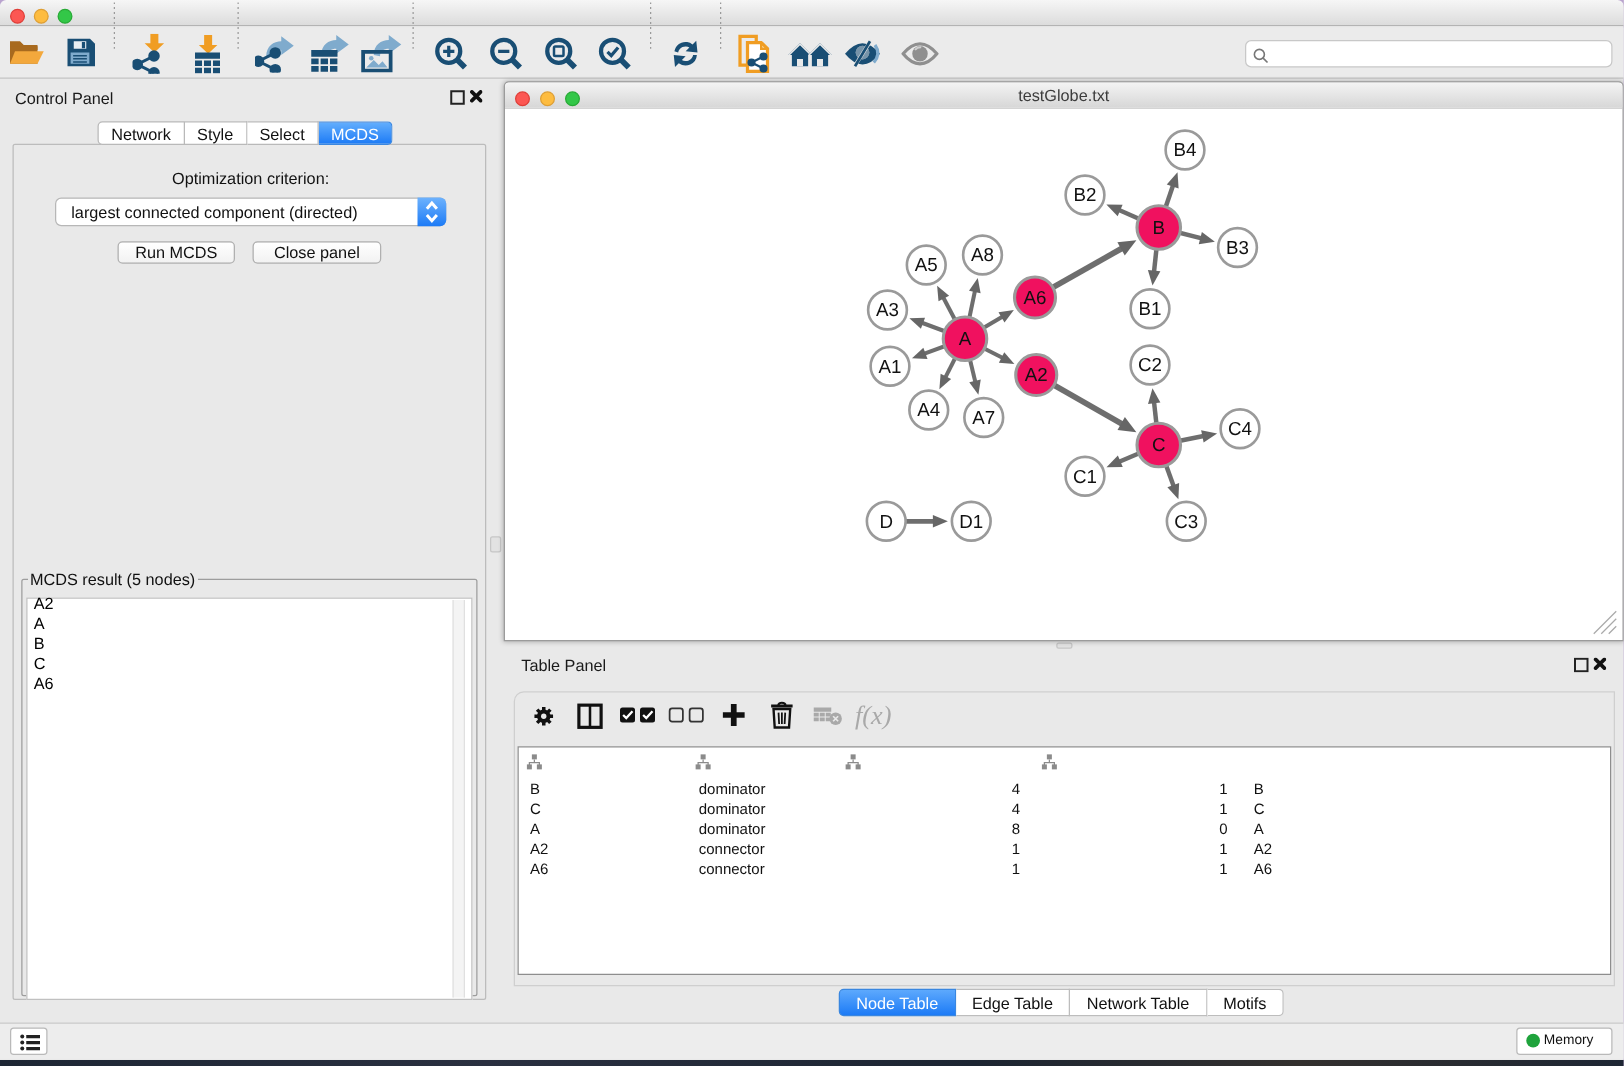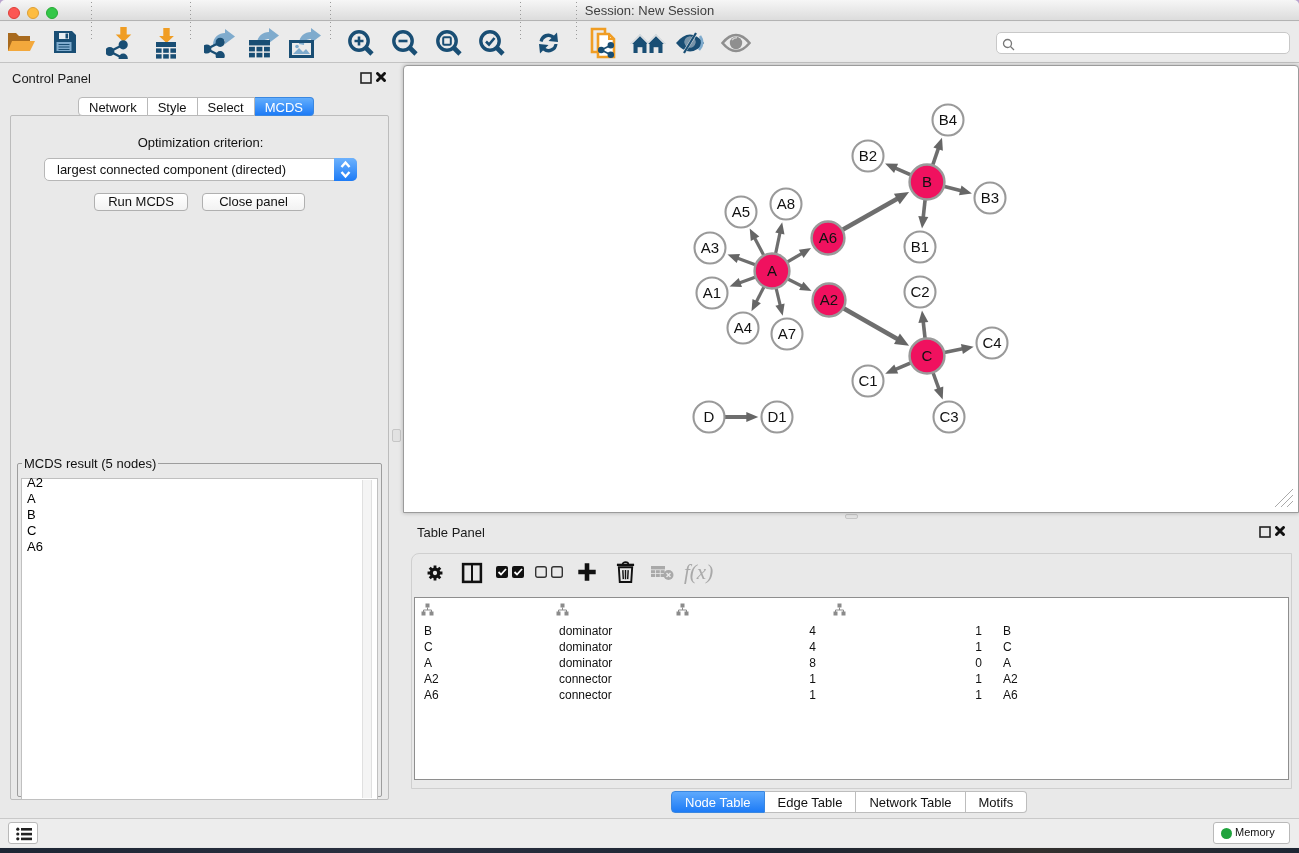--- a/index.html
+++ b/index.html
@@ -60,21 +60,20 @@
 #sb-mem { position:absolute; right:9px; top:3px; width:77px; height:22px; background:#ffffff; border:1px solid #b9b9b9; border-radius:3px; font-size:11px; color:#111; line-height:20px; }
 #bottom-dark { position:absolute; left:0; top:848px; width:100%; height:5px; background:linear-gradient(90deg,#1d2634,#2a3040 30%,#1c2532 60%,#33302e 80%,#1d2634); }
 </style>
 </head>
 <body>
 <div id="win"></div>
 <div id="titlebar">
     <span class="light r"></span>
     <span class="light y"></span>
     <span class="light g"></span>
-    <div class="t">Session: New Session</div>
   </div>
 <div id="toolbar"></div>
 <div id="searchbox"></div>
 <div class="tbsep" style="left:91px;"></div>
 <div class="tbsep" style="left:190px;"></div>
 <div class="tbsep" style="left:330px;"></div>
 <div class="tbsep" style="left:520px;"></div>
 <div class="tbsep" style="left:576px;"></div>
 <svg width="30" height="28" style="position:absolute;left:6px;top:29px">
 <path d="M2 4 h8 l3 3 h11 v4 h-22 Z" fill="#a86a1e"></path>
@@ -246,20 +245,26 @@
 <div id="cp-tabs">
   <div class="tab first">Network</div>
     <div class="tab">Style</div>
     <div class="tab">Select</div>
     <div class="tab sel">MCDS</div>
 </div>
 
 <div style="position:absolute;left:392px;top:429px;width:9px;height:13px;background:#e2e2e2;border:1px solid #c6c6c6;border-radius:2px;"></div>
 <div style="position:absolute;left:845px;top:514px;width:13px;height:5px;background:#e2e2e2;border:1px solid #c6c6c6;border-radius:2px;"></div>
 <div id="netwin">
+  <div id="nw-tb">
+      <span class="light r"></span>
+      <span class="light y"></span>
+      <span class="light g"></span>
+      <div class="t">testGlobe.txt</div>
+    </div>
   <svg width="24" height="24" style="position:absolute;right:3px;bottom:3px">
     <path d="M4 22 L22 4 M10 22 L22 10 M16 22 L22 16" stroke="#aaa" stroke-width="1"></path>
   </svg>
 </div>
 <svg width="894" height="425" style="position:absolute;left:404px;top:87px">
 <line x1="368.0" y1="184.0" x2="334.5" y2="196.3" stroke="#6e6e6e" stroke-width="3.2"></line>
 <polygon points="325.6,199.6 334.7,191.1 338.0,200.1" fill="#666"></polygon>
 <line x1="368.0" y1="184.0" x2="332.4" y2="170.8" stroke="#6e6e6e" stroke-width="3.2"></line>
 <polygon points="323.5,167.5 336.0,167.1 332.7,176.0" fill="#666"></polygon>
 <line x1="368.0" y1="184.0" x2="351.8" y2="215.9" stroke="#6e6e6e" stroke-width="3.2"></line>

